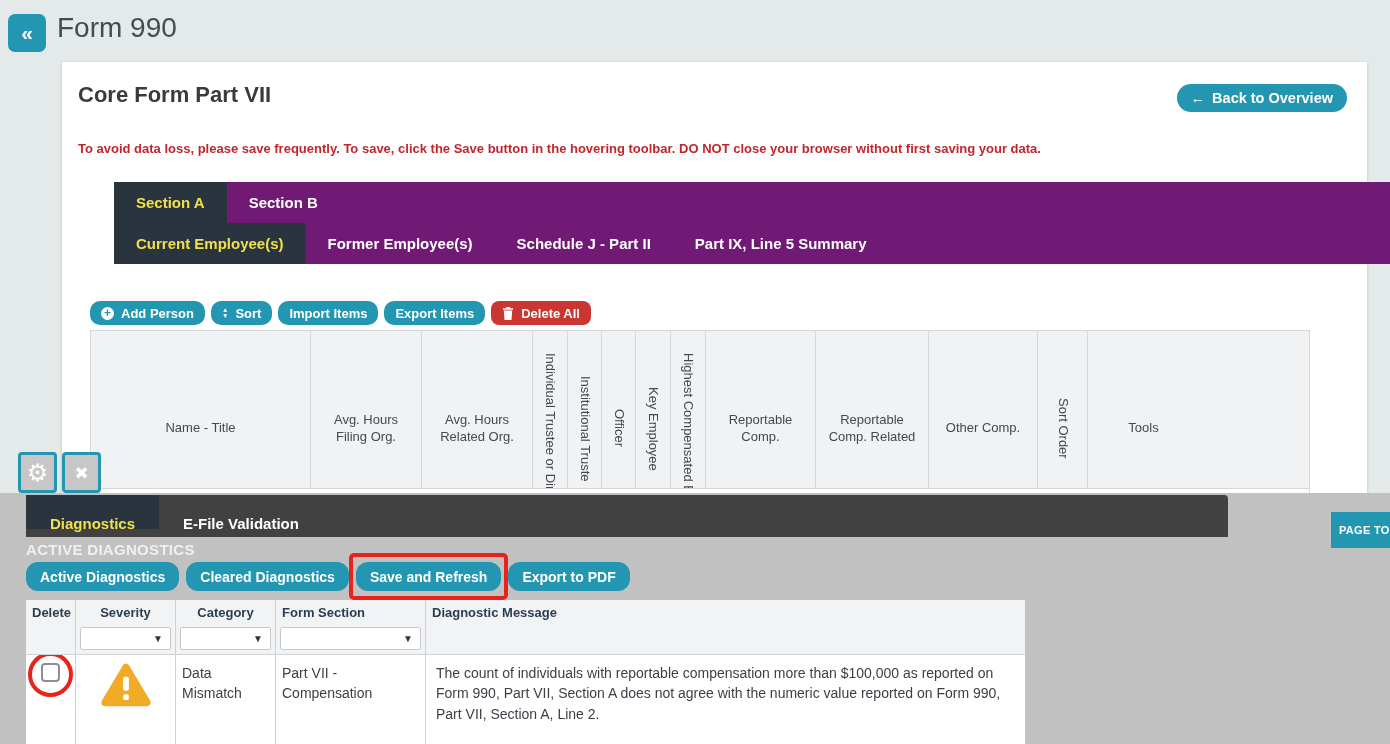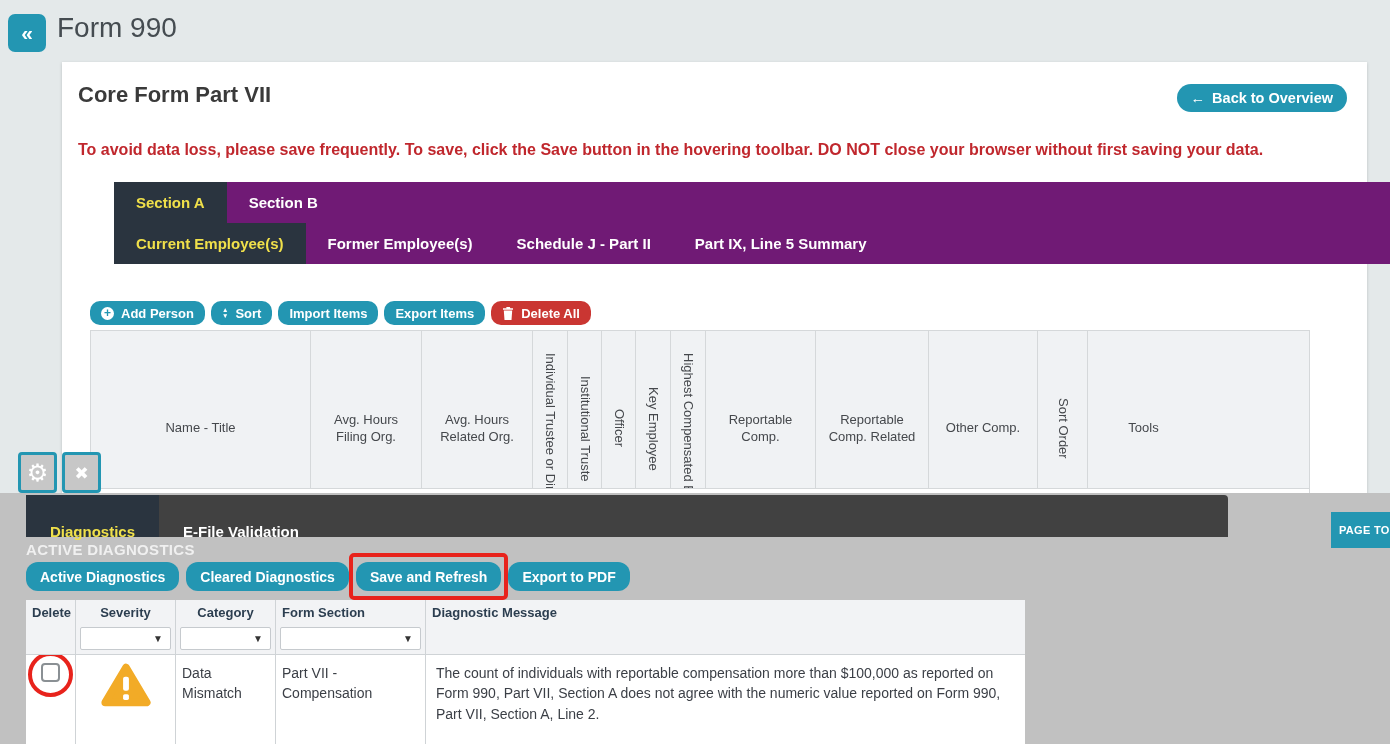--- a/index.html
+++ b/index.html
@@ -15,35 +15,35 @@
 
   
   .card { position:absolute; left:62px; top:62px; width:1305px; height:440px;
     background:#fff; box-shadow:0 1px 3px rgba(0,0,0,.18);padding-left:20px; }
   .card-title { position:absolute; left:16px; top:20px; font-size:22px; font-weight:bold; color:#3a3a3a; }
   .btn { display:inline-flex; align-items:center; justify-content:center; gap:7px;
     background:#2396b2; color:#fff; font-weight:bold; border:none; cursor:pointer;
     font-family:inherit; }
   .btn-overview { position:absolute; right:20px; top:22px; height:28px; padding:0 14px;
     border-radius:14px; font-size:14.5px; }
-  .warning-text { position:absolute; left:16px; top:79px; font-size:16px; font-weight:bold; color:#c0272d; }
+  .warning-text { position:absolute; left:16px; top:79px; font-size:13px; font-weight:bold; color:#c0272d; }
 
   
   .tabbar { position:absolute; left:16px; width:1381px; height:41px; background:#701a75;
     display:flex;margin-left:36px; }
   .tabbar.row1 { top:120px; }
   .tabbar.row2 { top:161px; }
   .tab { height:41px; line-height:41px; padding:0 22px; color:#fff; font-size:15px;
     font-weight:bold; cursor:pointer; white-space:nowrap; }
   .tab.active { background:#2a343f; color:#f0e04a; }
 
   
   .toolbar { position:absolute; left:28px; top:239px; display:flex; gap:6px; }
   .btn-sm { height:24px; padding:0 11px; border-radius:10px; font-size:13px; }
-  .btn-danger { background:#ca3632; }
+  .btn-danger { background:#ca3632;border-radius:8px; }
   .plus-circle { width:13px; height:13px; border-radius:50%; background:#fff; color:#2396b2;
     font-size:12px; font-weight:bold; line-height:12px; display:inline-flex;
     align-items:center; justify-content:center; }
   .sort-arrows { display:inline-flex; flex-direction:column; font-size:6.5px; line-height:6px; color:#fff; }
 
   
   .mtable { position:absolute; left:28px; top:268px; width:1220px; border:1px solid #d5d8da; background:#fff; }
   .mhead { display:flex; height:157px; background:#f0f2f4; }
   .mcell { border-right:1px solid #d5d8da; display:flex; align-items:center; justify-content:center;
     text-align:center; font-size:13px; color:#45484c; padding:42px 6px 4px 6px; overflow:hidden; line-height:1.3; }
@@ -61,21 +61,21 @@
     align-items:center; justify-content:center; cursor:pointer; z-index:30;
     font-family:"DejaVu Sans",sans-serif; }
   .dock-gear { left:18px; top:452px; font-size:24px; }
   .dock-close { left:62px; top:452px; font-size:17px; font-weight:bold; }
 
   
   .overlay { position:absolute; left:0; top:493px; width:1390px; height:251px;
     background:#c1c1c1; z-index:20; }
   .diag-tabbar { position:absolute; left:26px; top:2px; width:1202px; height:42px;
     background:#414141; border-radius:0 4px 0 0; display:flex; }
-  .diag-tab { height:42px; line-height:42px; padding:16px 24px; color:#fff; font-size:15px;
+  .diag-tab { height:34px; line-height:42px; padding:8px 24px; color:#fff; font-size:15px;
     font-weight:bold; cursor:pointer; }
   .diag-tab.active { background:#2a343f; color:#f0e04a; }
   .diag-heading { position:absolute; left:26px; top:48px; font-size:15px; font-weight:bold;
     color:#f0f0f0; letter-spacing:.3px; }
   .diag-buttons { position:absolute; left:26px; top:69px; display:flex; gap:7px; }
   .btn-md { height:29px; padding:0 14px; border-radius:12px; font-size:14px; }
   .annotated-wrap { position:relative; display:inline-flex; }
   .annotation-rect { position:absolute; left:-7px; top:-9px; right:-7px; bottom:-9px;
     border:4px solid #e8231c; border-radius:5px; pointer-events:none; z-index:5; }
 

